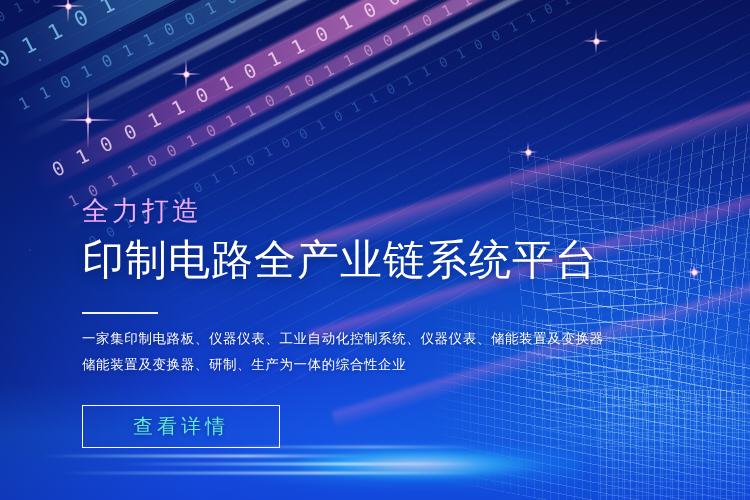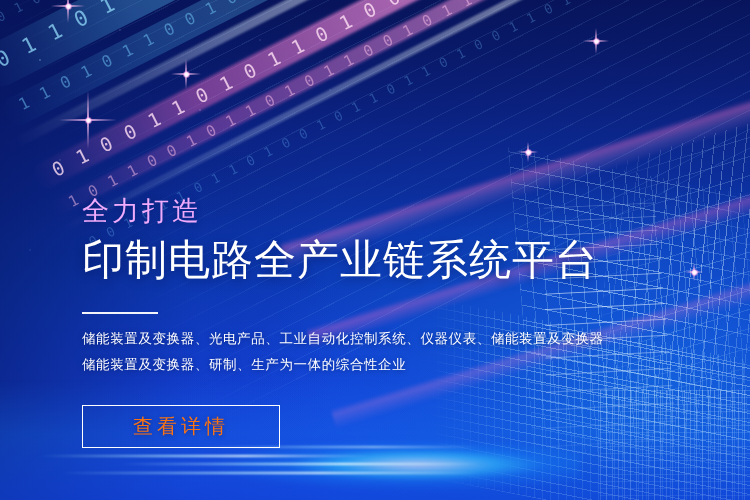--- a/index.html
+++ b/index.html
@@ -256,21 +256,21 @@
     white-space: nowrap;
     text-shadow: 0 1px 5px rgba(4,20,80,0.55);
   }
   .cta {
     position: absolute;
     left: 0; top: 405px;
     width: 198px; height: 43px;
     box-sizing: border-box;
     border: 1.5px solid #ffffff;
     background: transparent;
-    color: #f97316;
+    color: #5eead4;
     font-family: inherit;
     font-size: 20px;
     letter-spacing: 4px;
     cursor: pointer;
     display: flex;
     align-items: center;
     justify-content: center;
     text-shadow: 0 1px 5px rgba(4,20,80,0.45);
   }
 </style>
@@ -346,19 +346,19 @@
   <div class="streak" style="left:40px;  top:455px; width:330px;"></div>
   <div class="streak" style="left:120px; top:463px; width:360px;"></div>
   <div class="streak" style="left:60px;  top:472px; width:420px;"></div>
   <div class="streak" style="left:200px; top:446px; width:280px; opacity:.6;"></div>
 
   <div class="content">
     <div class="eyebrow">全力打造</div>
     <div class="headline">印制电路全产业链系统平台</div>
     <div class="rule"></div>
     <div class="desc">
-      <div>储能装置及变换器、光电产品、工业自动化控制系统、仪器仪表、储能装置及变换器</div>
+      <div>一家集印制电路板、仪器仪表、工业自动化控制系统、仪器仪表、储能装置及变换器</div>
       <div>储能装置及变换器、研制、生产为一体的综合性企业</div>
     </div>
     <button class="cta">查看详情</button>
   </div>
 
 </div>
 
 </body></html>

